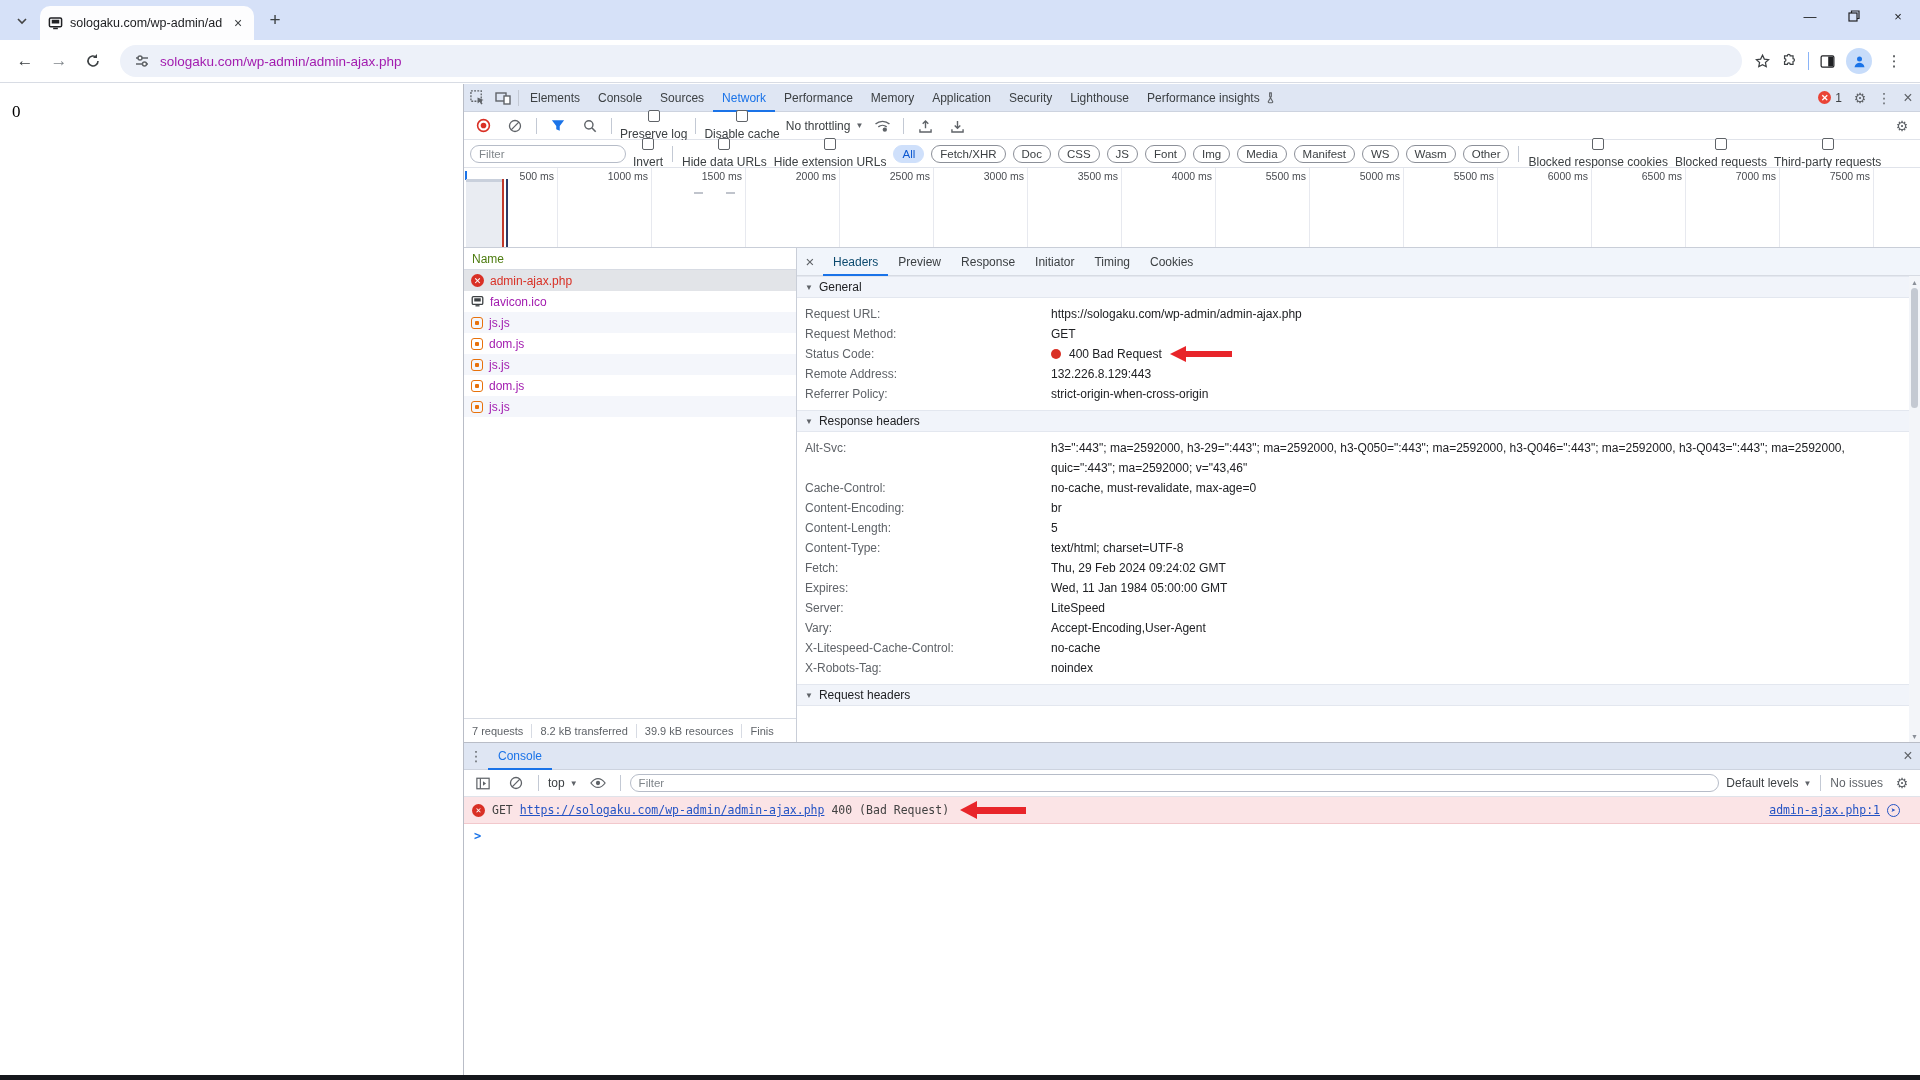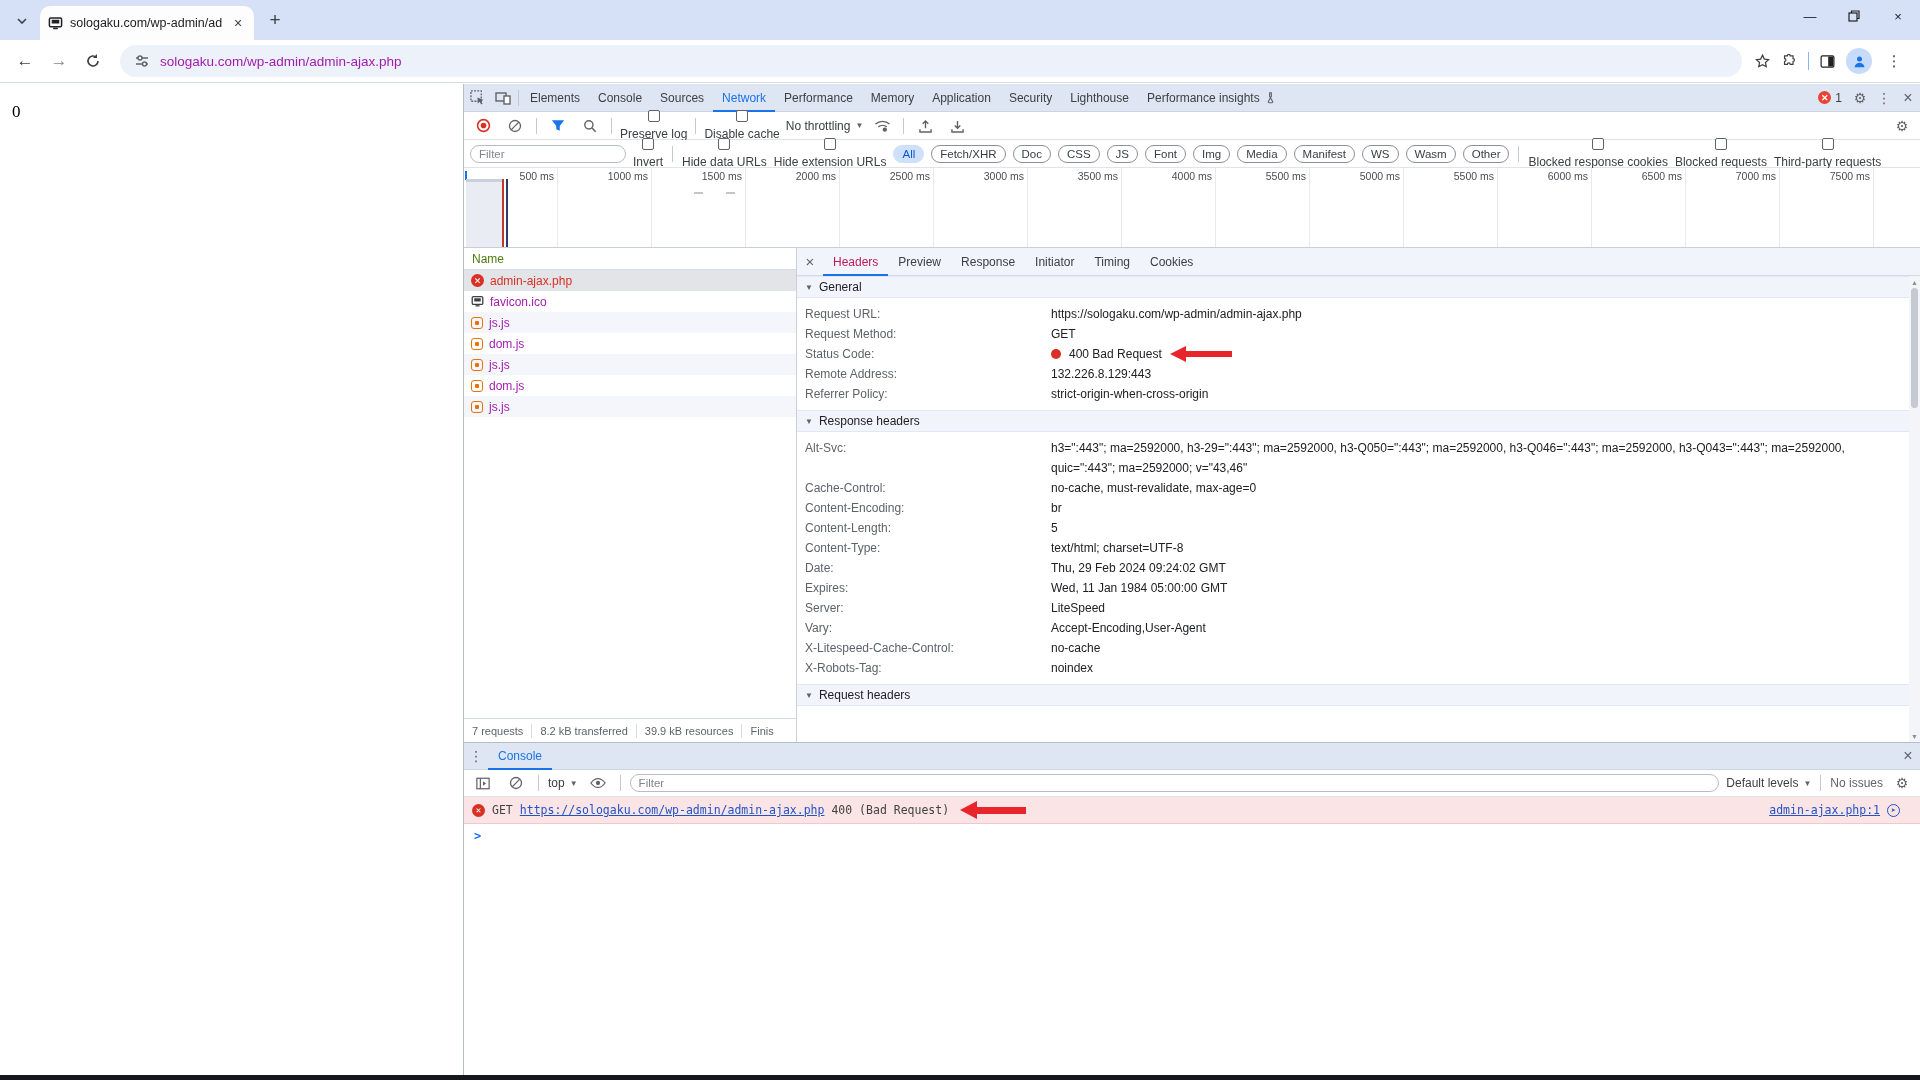--- a/index.html
+++ b/index.html
@@ -67,21 +67,21 @@
   .jsico{width:12px;height:12px;border:1.4px solid #e8710a;border-radius:3px;display:flex;align-items:center;justify-content:center;flex:0 0 12px;}
   .jsico i{width:4px;height:4px;background:#e8710a;border-radius:1px;}
   .summary{height:24px;border-top:1px solid #d7dbe3;display:flex;align-items:center;font-size:11px;color:#5f6368;flex:0 0 24px;overflow:hidden;white-space:nowrap;}
   .sumitem{padding:0 8px;border-right:1px solid #d7dbe3;height:14px;display:flex;align-items:center;}
   .sumitem:last-child{border-right:none;}
   
   .det{flex:1;display:flex;flex-direction:column;min-width:0;position:relative;}
   .det-tabs{height:28px;background:#f1f5fb;border-bottom:1px solid #d7dbe3;display:flex;align-items:center;flex:0 0 28px;}
   .det-close{width:26px;height:26px;display:flex;align-items:center;justify-content:center;font-size:15px;color:#5f6368;cursor:pointer;}
   .det-tab{padding:0 10px;height:28px;display:flex;align-items:center;font-size:12px;color:#3c4043;cursor:pointer;}
-  .det-tab.active{color:#be185d;box-shadow:inset 0 -2px 0 #1a73e8;}
+  .det-tab.active{color:#0c4a6e;box-shadow:inset 0 -2px 0 #1a73e8;}
   .det-body{flex:1;overflow:hidden;padding-right:11px;}
   .sec-hdr{height:22px;background:#f1f4fa;border-top:1px solid #e3e7ef;border-bottom:1px solid #e3e7ef;display:flex;align-items:center;gap:6px;padding-left:8px;color:#202124;cursor:pointer;}
   .disc{font-size:8px;color:#5f6368;}
   .hdr-rows{padding:6px 0;}
   .hdr-row{display:flex;min-height:20px;line-height:20px;}
   .hdr-k{width:254px;flex:0 0 254px;padding-left:8px;color:#5f6368;}
   .hdr-v{color:#202124;padding-right:14px;display:flex;align-items:flex-start;gap:8px;}
   .hdr-v .txt{display:inline;}
   .statusdot{width:10px;height:10px;border-radius:50%;background:#d93025;margin-top:5px;flex:0 0 10px;}
   .redarrow{position:relative;width:62px;height:16px;margin-top:2px;flex:0 0 62px;}
@@ -523,21 +523,21 @@
                 <span class="txt">5</span>
               </span>
             </div>
           <div class="hdr-row">
               <span class="hdr-k">Content-Type:</span>
               <span class="hdr-v">
                 <span class="txt">text/html; charset=UTF-8</span>
               </span>
             </div>
           <div class="hdr-row">
-              <span class="hdr-k">Date:</span>
+              <span class="hdr-k">Fetch:</span>
               <span class="hdr-v">
                 <span class="txt">Thu, 29 Feb 2024 09:24:02 GMT</span>
               </span>
             </div>
           <div class="hdr-row">
               <span class="hdr-k">Expires:</span>
               <span class="hdr-v">
                 <span class="txt">Wed, 11 Jan 1984 05:00:00 GMT</span>
               </span>
             </div>

